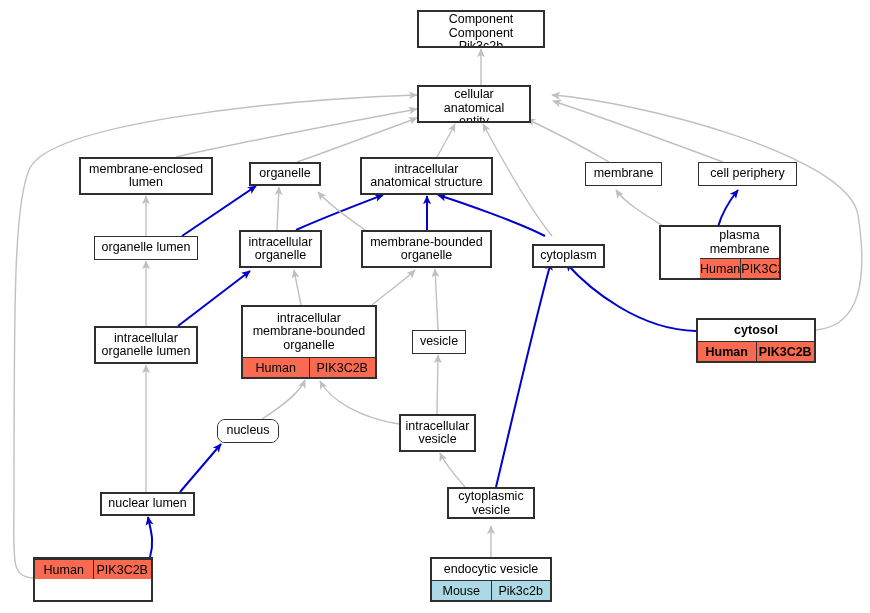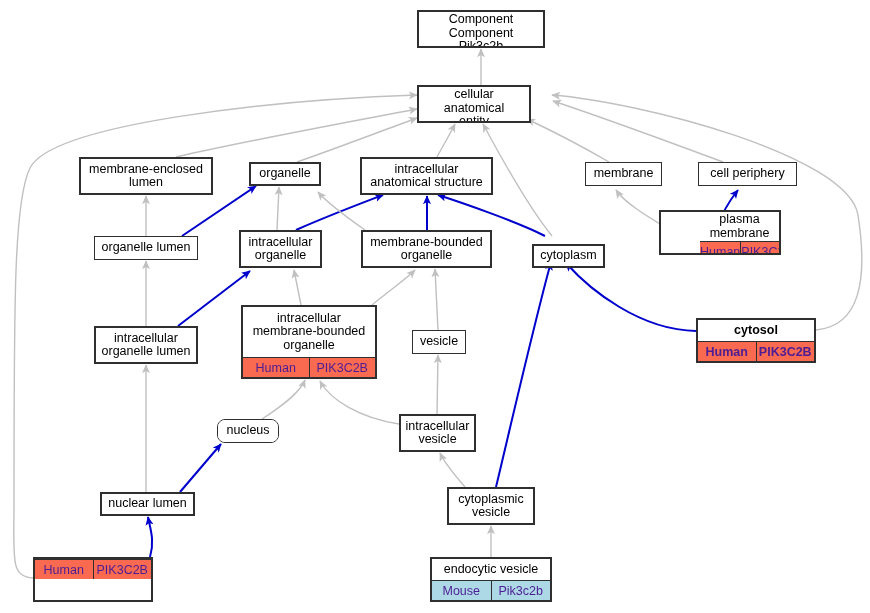--- a/index.html
+++ b/index.html
@@ -53,21 +53,21 @@
     flex: 0 0 auto;
     border-top: 1px solid #2f2f2f;
     height: 19px;
   }
   .annot-cell {
     flex: 1 1 50%;
     display: flex;
     align-items: center;
     justify-content: center;
     font-size: 12.5px;
-    color: #4c1d95;
+    color: #000000;
     white-space: nowrap;
   }
   .annot-cell.left {
     border-right: 1px solid #2f2f2f;
   }
 </style>
 </head>
 <body>
 
 <div id="graph-root">
@@ -149,21 +149,21 @@
         <div class="node-title">intracellular
 organelle</div>
       </div>
       <div class="node thick" style="left: 361px; top: 230px; width: 131px; height: 38px;">
         <div class="node-title">membrane-bounded
 organelle</div>
       </div>
       <div class="node thick" style="left: 532px; top: 244px; width: 73px; height: 24px;">
         <div class="node-title">cytoplasm</div>
       </div>
-      <div class="node thick" style="left: 659px; top: 210px; width: 122px; height: 45px; padding-left: 39px;">
+      <div class="node thick" style="left: 659px; top: 225px; width: 122px; height: 55px; padding-left: 39px;">
         <div class="node-title">plasma membrane</div>
         <div class="node-annot">
           <div class="annot-cell left" style="background: rgb(250, 106, 80);">Human</div>
           <div class="annot-cell" style="background: rgb(250, 106, 80);">PIK3C2B</div>
         </div>
       </div>
       <div class="node thick" style="left: 94px; top: 326px; width: 104px; height: 38px;">
         <div class="node-title">intracellular
 organelle lumen</div>
       </div>
@@ -186,21 +186,21 @@
           <div class="annot-cell" style="background: rgb(250, 106, 80);">PIK3C2B</div>
         </div>
       </div>
       <div class="node" style="left: 217px; top: 419px; width: 62px; height: 24px; border-radius: 8px;">
         <div class="node-title">nucleus</div>
       </div>
       <div class="node thick" style="left: 399px; top: 414px; width: 77px; height: 38px;">
         <div class="node-title">intracellular
 vesicle</div>
       </div>
-      <div class="node thick" style="left: 447px; top: 487px; width: 88px; height: 38px;">
+      <div class="node thick" style="left: 447px; top: 487px; width: 88px; height: 32px;">
         <div class="node-title">cytoplasmic
 vesicle</div>
       </div>
       <div class="node thick" style="left: 100px; top: 492px; width: 95px; height: 24px;">
         <div class="node-title">nuclear lumen</div>
       </div>
       <div class="node thick" style="left: 33px; top: 557px; width: 120px; height: 45px;">
         <div class="node-annot">
           <div class="annot-cell left" style="background: rgb(250, 106, 80);">Human</div>
           <div class="annot-cell" style="background: rgb(250, 106, 80);">PIK3C2B</div>

